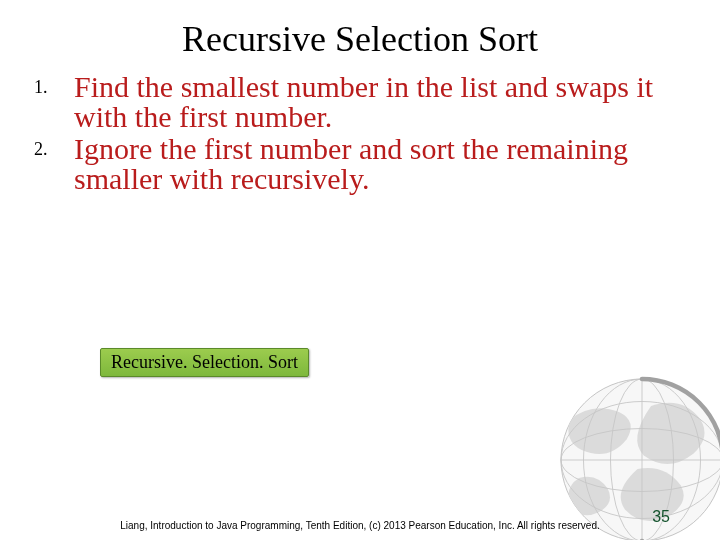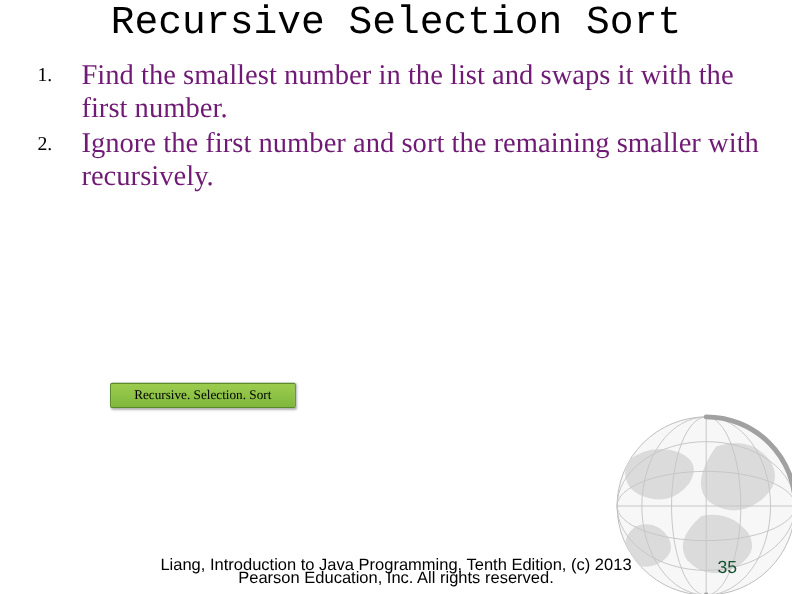--- a/index.html
+++ b/index.html
@@ -9,70 +9,69 @@
     background: #ffffff;
     font-family: "Times New Roman", Times, serif;
     position: relative;
     overflow: hidden;
   }
   .title {
     text-align: center;
     font-size: 36px;
     font-weight: normal;
     color: #000;
-    padding-top: 0;
+    padding-top: 18px;
     padding-bottom: 12px;
-    font-family: Liberation Mono, monospace;
   }
   .list {
     padding-left: 28px;
     padding-right: 28px;
   }
   .list-row {
     display: flex;
     align-items: flex-start;
     margin-bottom: 2px;
   }
   .marker {
     width: 46px;
     flex-shrink: 0;
     font-size: 18px;
     line-height: 30px;
     color: #000;
     text-align: left;
     padding-left: 6px;
   }
   .item-text {
-    font-size: 26px;
+    font-size: 30px;
     line-height: 30px;
-    color: #701a75;
+    color: #b91c1c;
   }
   .code-button {
     position: absolute;
     left: 100px;
     top: 348px;
     background: #8bc34a;
     background: linear-gradient(#9ccc4e,#7eb83c);
     border: 1px solid #5b8a2a;
     border-radius: 2px;
-    padding: 3px 21px;
+    padding: 3px 10px;
     font-family: "Times New Roman", Times, serif;
-    font-size: 12px;
+    font-size: 18px;
     color: #000;
     box-shadow: 1px 1px 2px rgba(0,0,0,0.3);
     cursor: pointer;
   }
   .footer {
     position: absolute;
     bottom: 8px;
     left: 0;
     width: 100%;
     text-align: center;
     font-family: Arial, Helvetica, sans-serif;
-    font-size: 15px;
+    font-size: 10px;
     color: #000;
     padding: 0 120px;
     line-height: 12px;
   }
   .page-num {
     position: absolute;
     bottom: 14px;
     right: 50px;
     font-family: Arial, Helvetica, sans-serif;
     font-size: 16px;

